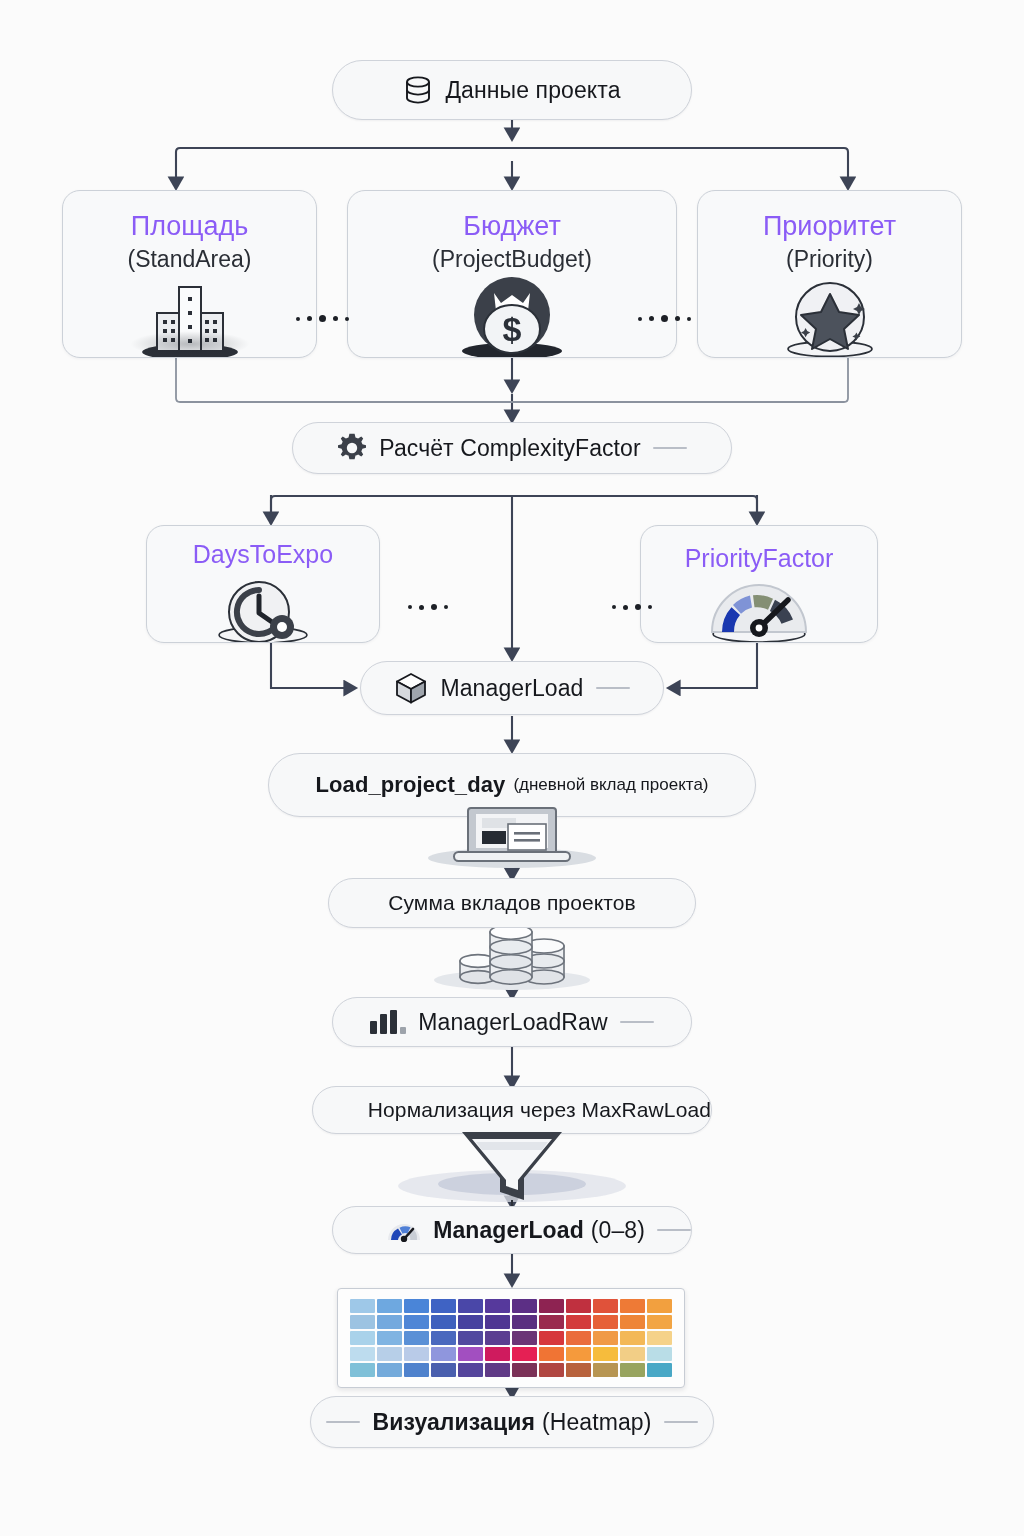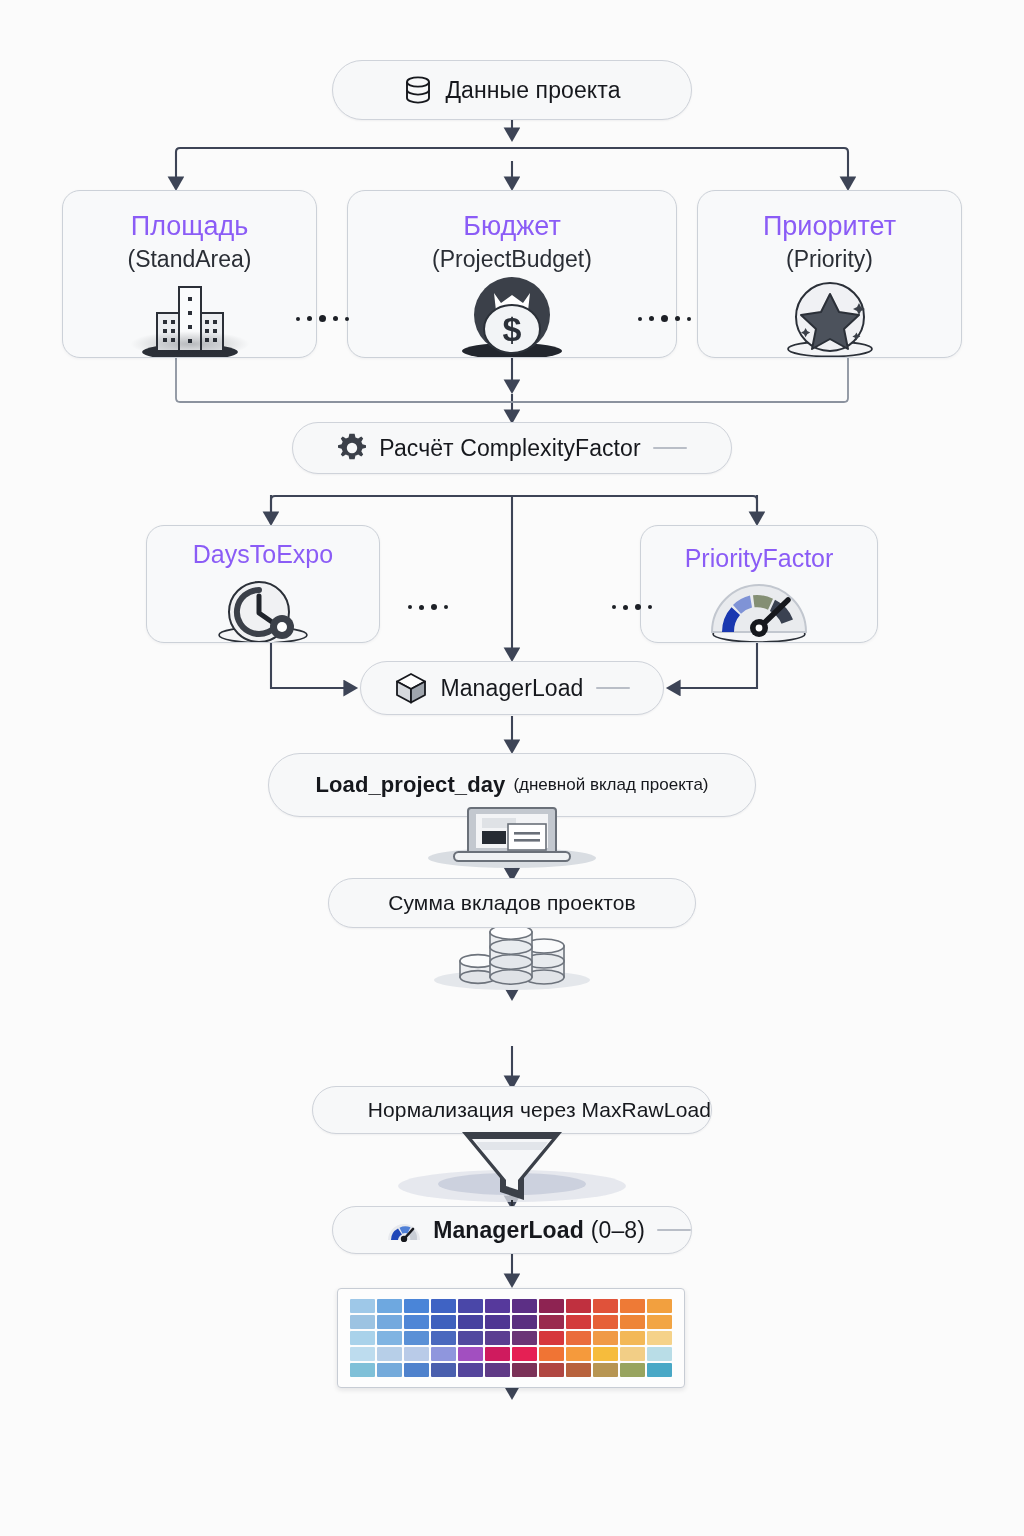--- a/index.html
+++ b/index.html
@@ -305,20 +305,30 @@
         <ellipse cx="112" cy="49" rx="20" ry="7" fill="#e1e4e8"></ellipse>
         <rect x="58" y="4" width="42" height="45" fill="#eceef1"></rect>
         <ellipse cx="79" cy="4" rx="21" ry="7.2" fill="#fdfdfe"></ellipse>
         <ellipse cx="79" cy="19" rx="21" ry="7.2" fill="#e9ecef"></ellipse>
         <ellipse cx="79" cy="34" rx="21" ry="7.2" fill="#e4e7eb"></ellipse>
         <ellipse cx="79" cy="49" rx="21" ry="7.2" fill="#dfe2e6"></ellipse>
       </g>
     </svg>
   </div>
 
+  <div class="pill" style="left:332px; top:997px; width:360px; height:50px;">
+    <span style="display:flex; align-items:flex-end; gap:3px; height:24px;">
+      <span style="width:7px;height:13px;background:#2b3038;border-radius:1px;"></span>
+      <span style="width:7px;height:20px;background:#2b3038;border-radius:1px;"></span>
+      <span style="width:7px;height:24px;background:#2b3038;border-radius:1px;"></span>
+      <span style="width:6px;height:7px;background:#9da3ab;border-radius:1px;"></span>
+    </span>
+    <span class="label">ManagerLoadRaw</span>
+    <span class="dashline"></span>
+  </div>
 
   <div class="pill" style="left:312px; top:1086px; width:400px; height:48px;justify-content:flex-end;">
     <span class="label" style="font-size:21px;">Нормализация через MaxRawLoad</span>
   </div>
 
   <div style="position:absolute; left:396px; top:1128px; width:232px; height:78px;">
     <svg width="232" height="78" viewBox="0 0 232 78">
       <ellipse cx="116" cy="58" rx="114" ry="16" fill="#dfe2ea" opacity=".75"></ellipse>
       <ellipse cx="116" cy="56" rx="74" ry="11" fill="#c6cbda" opacity=".8"></ellipse>
       <path d="M66,4 L166,4 L128,50 L128,72 L104,64 L104,50 Z" fill="#3b4049"></path>
@@ -402,14 +412,20 @@
         <div class="hm-cell" style="background: rgb(96, 58, 134);"></div>
         <div class="hm-cell" style="background: rgb(123, 49, 87);"></div>
         <div class="hm-cell" style="background: rgb(176, 70, 65);"></div>
         <div class="hm-cell" style="background: rgb(184, 98, 60);"></div>
         <div class="hm-cell" style="background: rgb(183, 149, 82);"></div>
         <div class="hm-cell" style="background: rgb(152, 164, 95);"></div>
         <div class="hm-cell" style="background: rgb(73, 168, 198);"></div>
       </div>
   </div>
 
+  <div class="pill" style="left:310px; top:1396px; width:404px; height:52px;">
+    <span class="dashline"></span>
+    <span class="label strong">Визуализация</span>
+    <span class="label" style="margin-left:-5px;">(Heatmap)</span>
+    <span class="dashline"></span>
+  </div>
 
 </div>
 
 </body></html>

